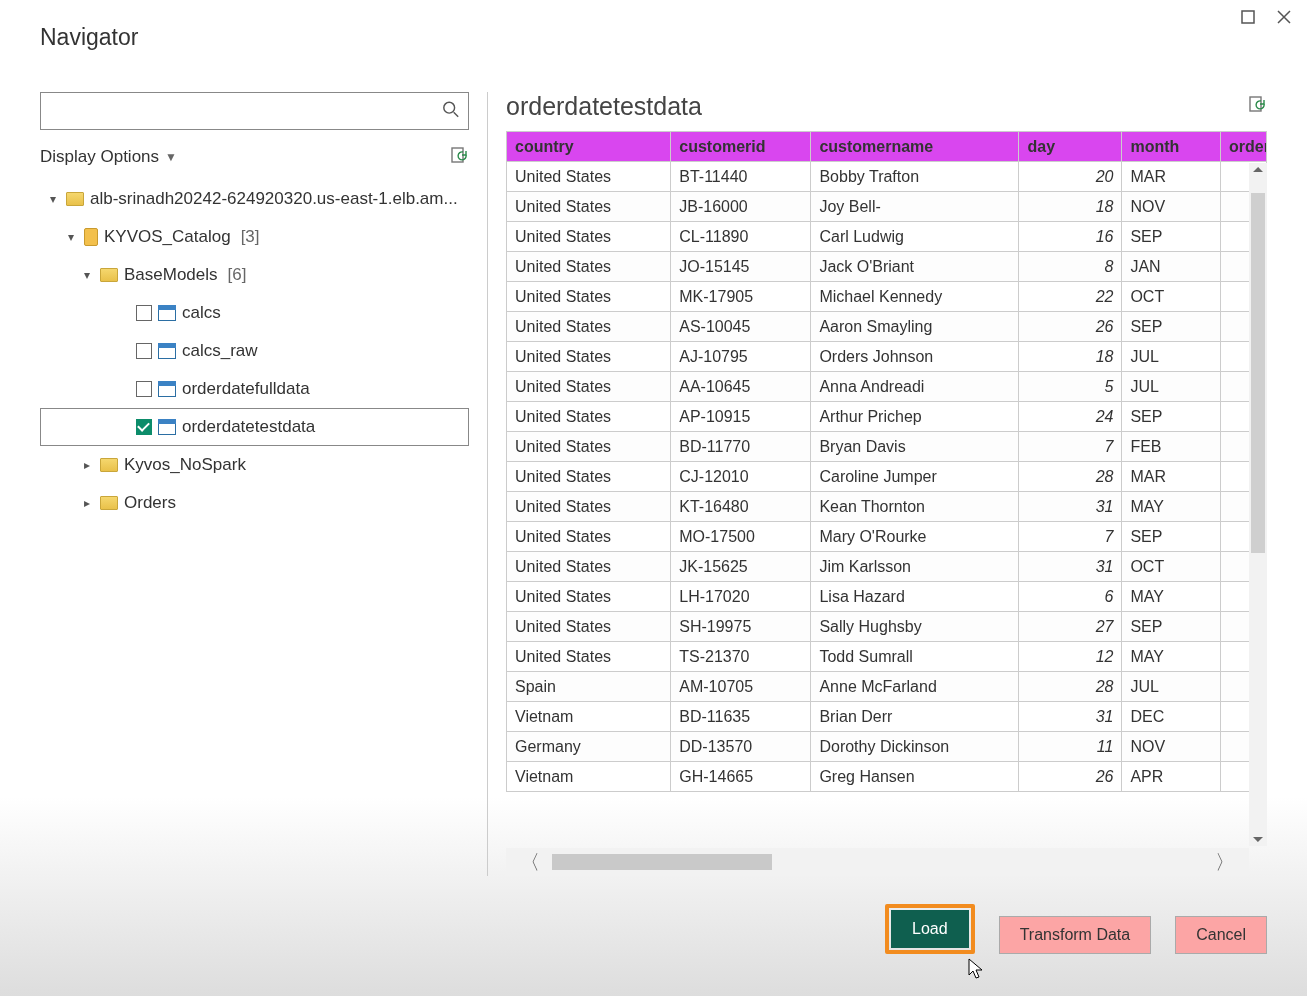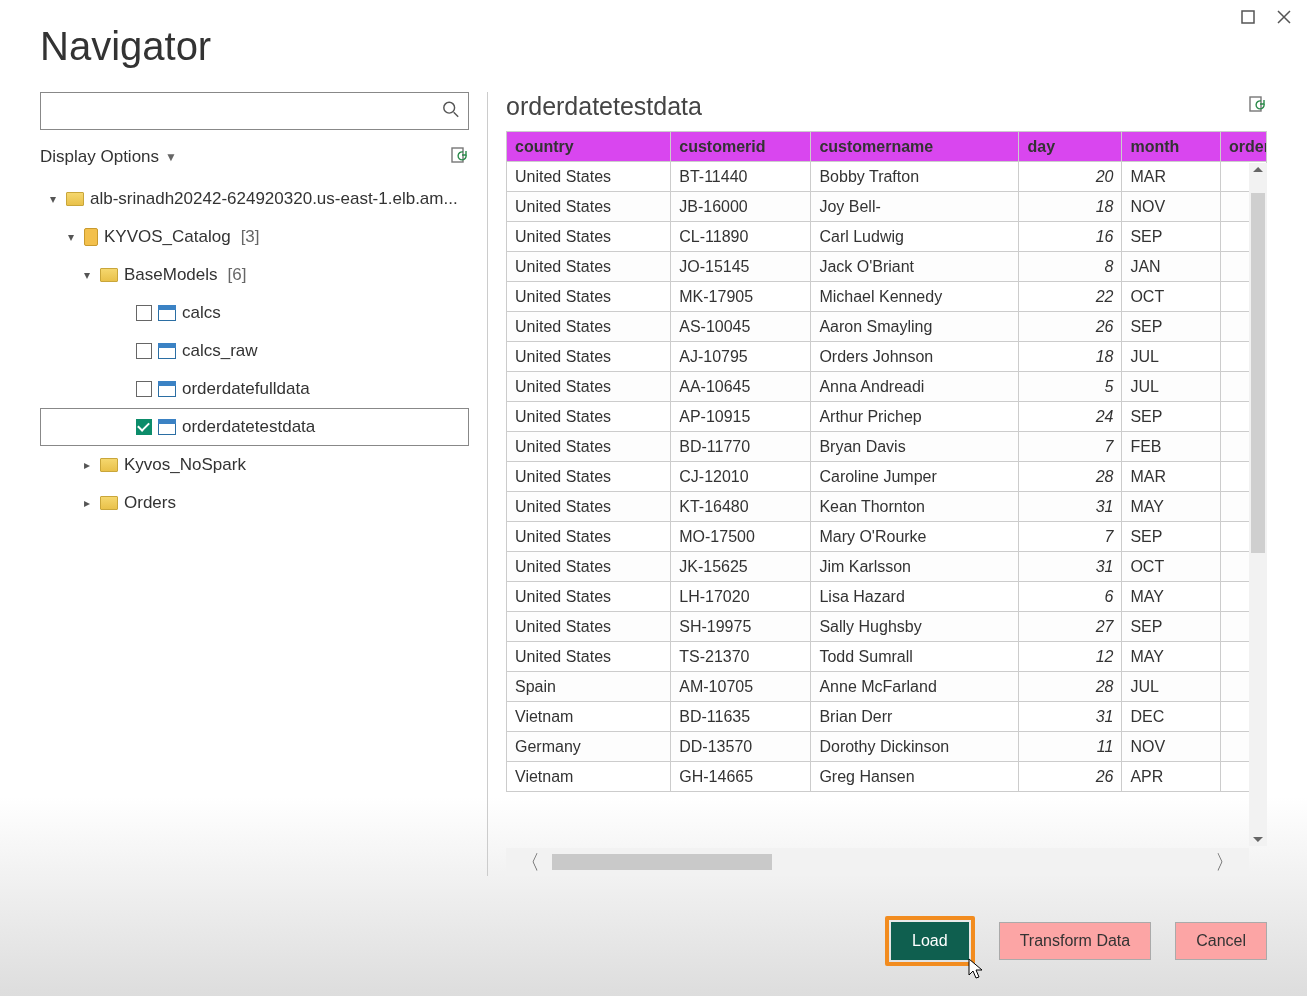--- a/index.html
+++ b/index.html
@@ -3,21 +3,21 @@
 <meta charset="utf-8">
 <style>
   * { box-sizing: border-box; }
   body { margin: 0; font-family: "Segoe UI", Arial, sans-serif; font-size: 15px; color: #333;
          background: linear-gradient(to bottom, #fff 0%, #fff 80%, #ddd 100%);
          width: 1307px; height: 996px; position: relative; }
   .titlebar { position: absolute; top: 8px; right: 14px; display: flex; gap: 18px; }
   .titlebar span { width: 18px; height: 18px; display: inline-flex; align-items: center; justify-content: center; cursor: pointer; color: #555; }
   .titlebar svg { width: 14px; height: 14px; stroke: #555; stroke-width: 1.5; fill: none; }
 
-  .dlg-title { font-size: 40px; color: #333; padding: 24px 0 0 40px; font-weight: normal; }
+  .dlg-title { font-size: 23px; color: #333; padding: 24px 0 0 40px; font-weight: normal; }
 
   .main-split { position: absolute; top: 92px; left: 40px; right: 40px; bottom: 120px; display: flex; }
   .left-panel { width: 448px; flex: none; border-right: 1px solid #ccc; padding-right: 18px; }
   .right-panel { flex: 1; padding-left: 18px; position: relative; display: flex; flex-direction: column; }
 
   .search-box { position: relative; border: 1px solid #888; height: 38px; margin-bottom: 10px; background: #fff; }
   .search-box input { width: 100%; height: 100%; border: none; outline: none; padding: 0 36px 0 10px; font-size: 15px; }
   .search-box .mag { position: absolute; right: 8px; top: 50%; transform: translateY(-50%); color: #555; }
   .mag svg { width: 18px; height: 18px; stroke: #555; stroke-width: 1.6; fill: none; }
 
@@ -58,21 +58,21 @@
   .col-country { width: 150px; } .col-cid { width: 128px; } .col-cname { width: 190px; } .col-day { width: 94px; } .col-month { width: 90px; } .col-order { width: 42px; }
 
   .vscroll { position: absolute; right: 0; top: 32px; bottom: 30px; width: 18px; background: #f2f2f2; display: flex; flex-direction: column; justify-content: space-between; align-items: center; }
   .vscroll .arrow { height: 18px; color: #666; cursor: pointer; }
   .vscroll .thumb { position: absolute; left: 2px; right: 2px; top: 30px; height: 360px; background: #cfcfcf; }
   .hscroll { position: absolute; left: 0; right: 18px; bottom: 0; height: 28px; background: #f2f2f2; display: flex; justify-content: space-between; align-items: center; padding: 0 14px; }
   .hscroll .arrow { color: #666; font-size: 20px; cursor: pointer; }
   .hscroll .track { position: absolute; left: 46px; right: 46px; top: 6px; bottom: 6px; }
   .hscroll .thumb { position: absolute; left: 0; width: 220px; top: 0; bottom: 0; background: #c9c9c9; }
 
-  .footer-btns { position: absolute; bottom: 30px; right: 40px; display: flex; gap: 24px; align-items: center; padding-left: 44px; }
+  .footer-btns { position: absolute; bottom: 42px; right: 40px; display: flex; gap: 24px; align-items: flex-end; padding-left: 44px; }
   .btn { height: 38px; padding: 0 20px; border: 1px solid #aaa; background: #fca5a5; color: #333; font-size: 16px; cursor: pointer; }
   .btn-load { background: #0f5f4f; color: #fff; border-color: #0f5f4f; }
   .load-hi { border: 4px solid #f28c1f; padding: 2px; display: inline-block; border-radius: 2px; }
   .cursor-img { position: absolute; bottom: 14px; right: 322px; pointer-events: none; }
   .cursor-img svg { width: 18px; height: 22px; }
 </style>
 </head>
 <body>
 
 <div class="titlebar">

